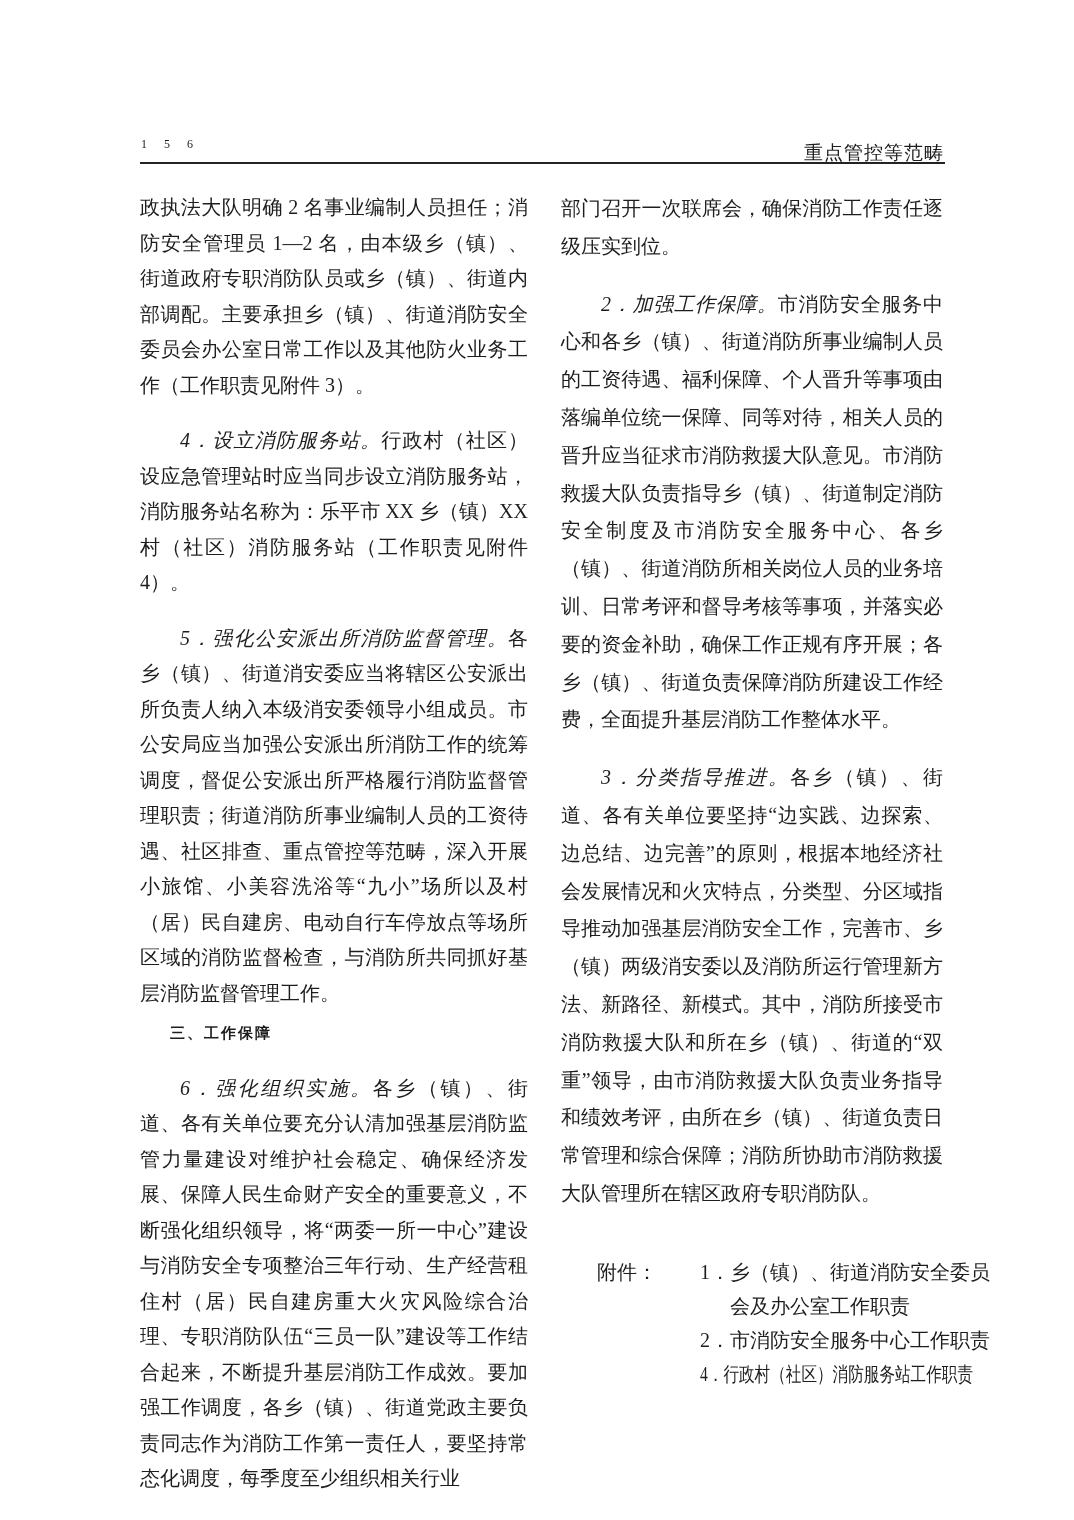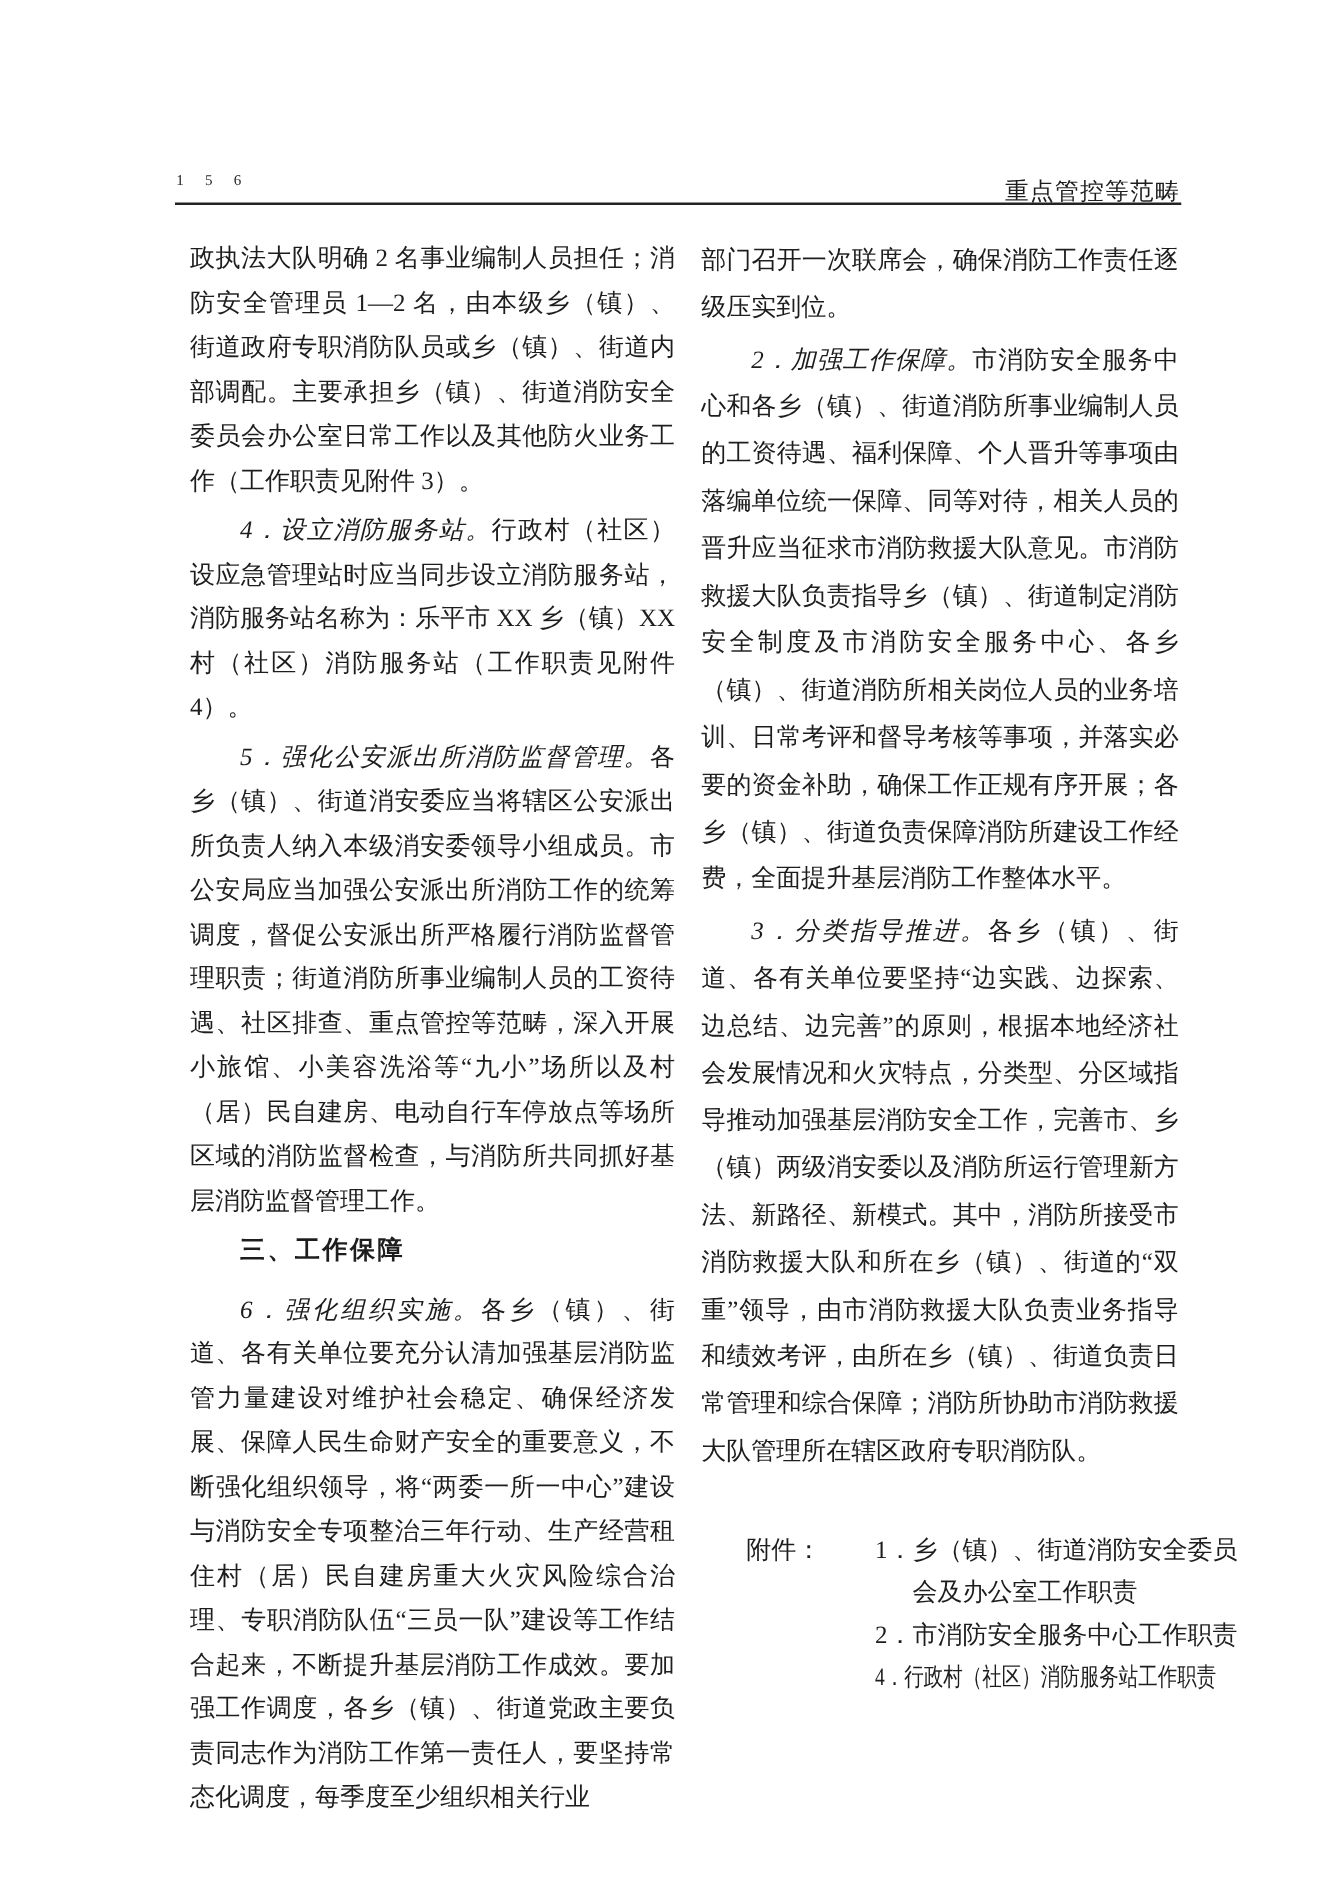--- a/index.html
+++ b/index.html
@@ -21,40 +21,40 @@
     position: absolute; right: 130px; top: 140px;
     font-size: 19px; letter-spacing: 1px;
   }
   .header-rule {
     position: absolute; left: 140px; top: 162px;
     width: 805px; height: 2px; background: #232323;
   }
 
   
   .column { position: absolute; top: 190px; }
-  .column.left  { left: 152px; width: 388px; }
+  .column.left  { left: 140px; width: 388px; }
   .column.right { left: 561px; width: 382px; }
 
   p.para {
     margin: 0; font-size: 20px;
     text-align: justify;
     word-break: break-all;
   }
   .column.left  p.para { line-height: 35.5px; }
   .column.right p.para { line-height: 37.8px; }
   .para.first-indent { text-indent: 2em; }
-  .para.lead-para { margin-top: 4px; }
+  .para.lead-para { margin-top: 20px; }
 
   
   .lead { font-style: italic; }
 
   
   .section-heading {
     margin: 4px 0 12px 0;
-    font-size: 20px; line-height: 35.5px;
+    font-size: 15px; line-height: 35.5px;
     font-weight: bold;
     font-family: "Liberation Sans", "DejaVu Sans", sans-serif;
     text-indent: 2em;
     letter-spacing: 2px;
   }
 
   
   .attachments {
     margin-top: 42px;
     padding-left: 36px;

